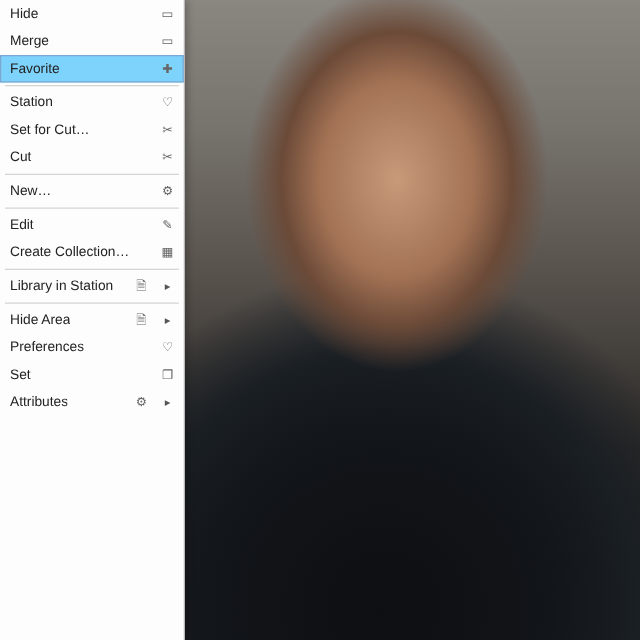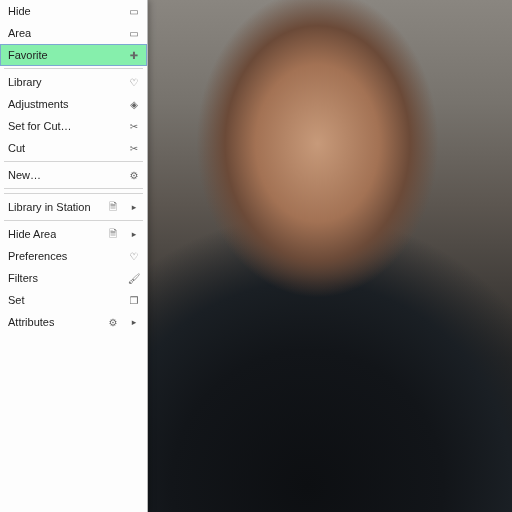--- a/index.html
+++ b/index.html
@@ -21,59 +21,53 @@
     box-shadow:2px 0 6px rgba(0,0,0,0.25);
     display:flex; flex-direction:column;
   }
   .menu-item {
     display:flex; align-items:center; justify-content:space-between;
     padding:3px 6px 3px 8px; height:22px; color:#222; cursor:default;
     white-space:nowrap; overflow:hidden;
   }
   .menu-item .lbl { overflow:hidden; text-overflow:ellipsis; }
   .menu-item .ico { width:14px; height:14px; display:flex; align-items:center; justify-content:center; color:#666; font-size:10px; flex-shrink:0; margin-left:4px;}
-  .menu-item.selected { background:#86efac; outline:1px solid #7da7d1; outline-offset:-1px; }
+  .menu-item.selected { background:#7dd3fc; outline:1px solid #7da7d1; outline-offset:-1px; }
   .sep { height:1px; background:#d4d4d4; margin:2px 4px; }
   .submenu-arrow::after { content:"▸"; font-size:9px; color:#555; }
 </style>
 </head>
 <body>
 
 <div class="stage">
   <div class="photo"></div>
   <div class="menu" id="menu">
       <div class="menu-item">
         <span class="lbl">Hide</span>
         <span style="display: flex; align-items: center; gap: 3px;">
           <span class="ico">▭</span>
         </span>
       </div>
       <div class="menu-item">
-        <span class="lbl">Area</span>
+        <span class="lbl">Merge</span>
         <span style="display: flex; align-items: center; gap: 3px;">
           <span class="ico">▭</span>
         </span>
       </div>
       <div class="menu-item selected">
         <span class="lbl">Favorite</span>
         <span style="display: flex; align-items: center; gap: 3px;">
           <span class="ico">✚</span>
         </span>
       </div>
       <div class="sep"></div>
       <div class="menu-item">
-        <span class="lbl">Library</span>
+        <span class="lbl">Station</span>
         <span style="display: flex; align-items: center; gap: 3px;">
           <span class="ico">♡</span>
-        </span>
-      </div>
-      <div class="menu-item">
-        <span class="lbl">Adjustments</span>
-        <span style="display: flex; align-items: center; gap: 3px;">
-          <span class="ico">◈</span>
         </span>
       </div>
       <div class="menu-item">
         <span class="lbl">Set for Cut…</span>
         <span style="display: flex; align-items: center; gap: 3px;">
           <span class="ico">✂</span>
         </span>
       </div>
       <div class="menu-item">
         <span class="lbl">Cut</span>
@@ -82,20 +76,32 @@
         </span>
       </div>
       <div class="sep"></div>
       <div class="menu-item">
         <span class="lbl">New…</span>
         <span style="display: flex; align-items: center; gap: 3px;">
           <span class="ico">⚙</span>
         </span>
       </div>
       <div class="sep"></div>
+      <div class="menu-item">
+        <span class="lbl">Edit</span>
+        <span style="display: flex; align-items: center; gap: 3px;">
+          <span class="ico">✎</span>
+        </span>
+      </div>
+      <div class="menu-item">
+        <span class="lbl">Create Collection…</span>
+        <span style="display: flex; align-items: center; gap: 3px;">
+          <span class="ico">▦</span>
+        </span>
+      </div>
       <div class="sep"></div>
       <div class="menu-item">
         <span class="lbl">Library in Station</span>
         <span style="display: flex; align-items: center; gap: 3px;">
           <span class="ico">🗎</span>
           <span class="ico submenu-arrow"></span>
         </span>
       </div>
       <div class="sep"></div>
       <div class="menu-item">
@@ -105,26 +111,20 @@
           <span class="ico submenu-arrow"></span>
         </span>
       </div>
       <div class="menu-item">
         <span class="lbl">Preferences</span>
         <span style="display: flex; align-items: center; gap: 3px;">
           <span class="ico">♡</span>
         </span>
       </div>
       <div class="menu-item">
-        <span class="lbl">Filters</span>
-        <span style="display: flex; align-items: center; gap: 3px;">
-          <span class="ico">🖌</span>
-        </span>
-      </div>
-      <div class="menu-item">
         <span class="lbl">Set</span>
         <span style="display: flex; align-items: center; gap: 3px;">
           <span class="ico">❐</span>
         </span>
       </div>
       <div class="menu-item">
         <span class="lbl">Attributes</span>
         <span style="display: flex; align-items: center; gap: 3px;">
           <span class="ico">⚙</span>
           <span class="ico submenu-arrow"></span>

